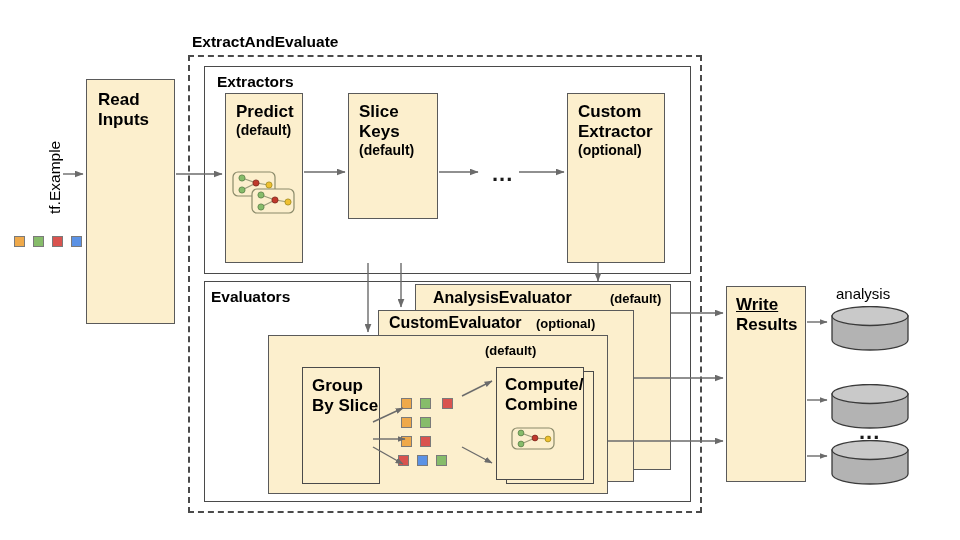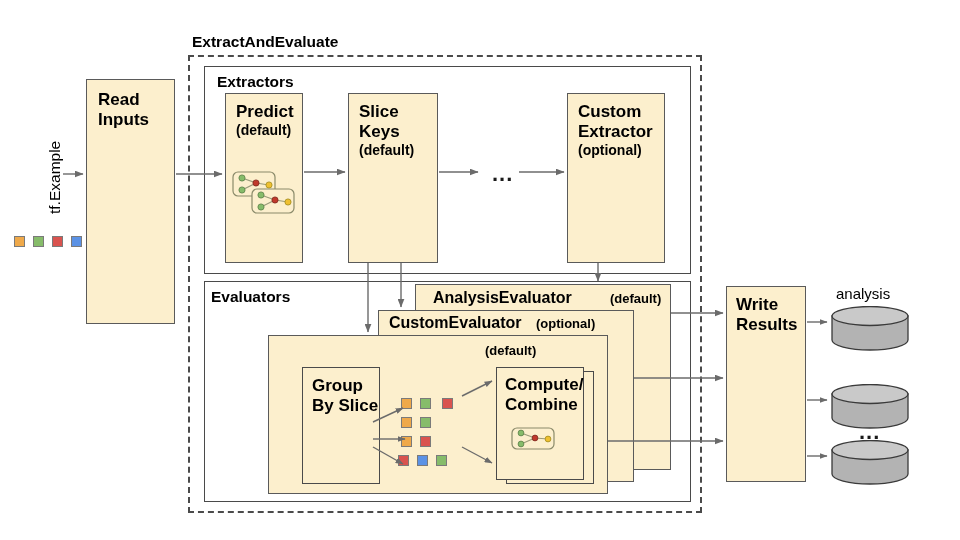--- a/index.html
+++ b/index.html
@@ -87,21 +87,21 @@
         <line x1="44" y1="30" x2="57" y2="32" stroke="#9a9a7a" stroke-width="1.2"></line>
         <circle cx="30" cy="25" r="3.1" fill="#86BC6A" stroke="#5c7f48" stroke-width="0.8"></circle>
         <circle cx="30" cy="37" r="3.1" fill="#86BC6A" stroke="#5c7f48" stroke-width="0.8"></circle>
         <circle cx="44" cy="30" r="3.1" fill="#C0392B" stroke="#7c2a20" stroke-width="0.8"></circle>
         <circle cx="57" cy="32" r="3.1" fill="#EFC030" stroke="#a08a1e" stroke-width="0.8"></circle>
       </svg>
     </span>
   </div>
 
   
-  <div class="box" style="left:348px;top:93px;width:90px;height:170px;">
+  <div class="box" style="left:348px;top:93px;width:90px;height:126px;">
     <div class="lbl t-boxtitle" style="left:10px;top:8px;">Slice</div>
     <div class="lbl t-boxtitle" style="left:10px;top:28px;">Keys</div>
     <div class="lbl t-sub" style="left:10px;top:49px;">(default)</div>
   </div>
 
   
   <div class="ellip" style="left:492px;top:163px;">...</div>
 
   
   <div class="box" style="left:567px;top:93px;width:98px;height:170px;">
@@ -166,21 +166,21 @@
           <circle cx="10" cy="18" r="2.9" fill="#86BC6A" stroke="#5c7f48" stroke-width="0.8"></circle>
           <circle cx="24" cy="12" r="2.9" fill="#C0392B" stroke="#7c2a20" stroke-width="0.8"></circle>
           <circle cx="37" cy="13" r="2.9" fill="#EFC030" stroke="#a08a1e" stroke-width="0.8"></circle>
         </svg>
       </span>
     </div>
   </div>
 
   
   <div class="box" style="left:726px;top:286px;width:80px;height:196px;">
-    <div class="lbl t-boxtitle" style="left:9px;top:8px;">Write</div>
+    <div class="lbl t-boxtitle" style="left:9px;top:8px;text-decoration:underline;">Write</div>
     <div class="lbl t-boxtitle" style="left:9px;top:28px;">Results</div>
   </div>
 
   
   <div class="lbl t-db" style="left:836px;top:285px;">analysis</div>
   <span>
     <svg width="80" height="46" viewBox="0 0 80 46" style="position:absolute;left:830px;top:306px;">
       <path d="M2,10 L2,34 A38,10 0 0 0 78,34 L78,10 Z" fill="#B3B3B3" stroke="#3a3a3a" stroke-width="1.3"></path>
       <ellipse cx="40" cy="10" rx="38" ry="9.5" fill="#C9C9C9" stroke="#3a3a3a" stroke-width="1.3"></ellipse>
     </svg>

